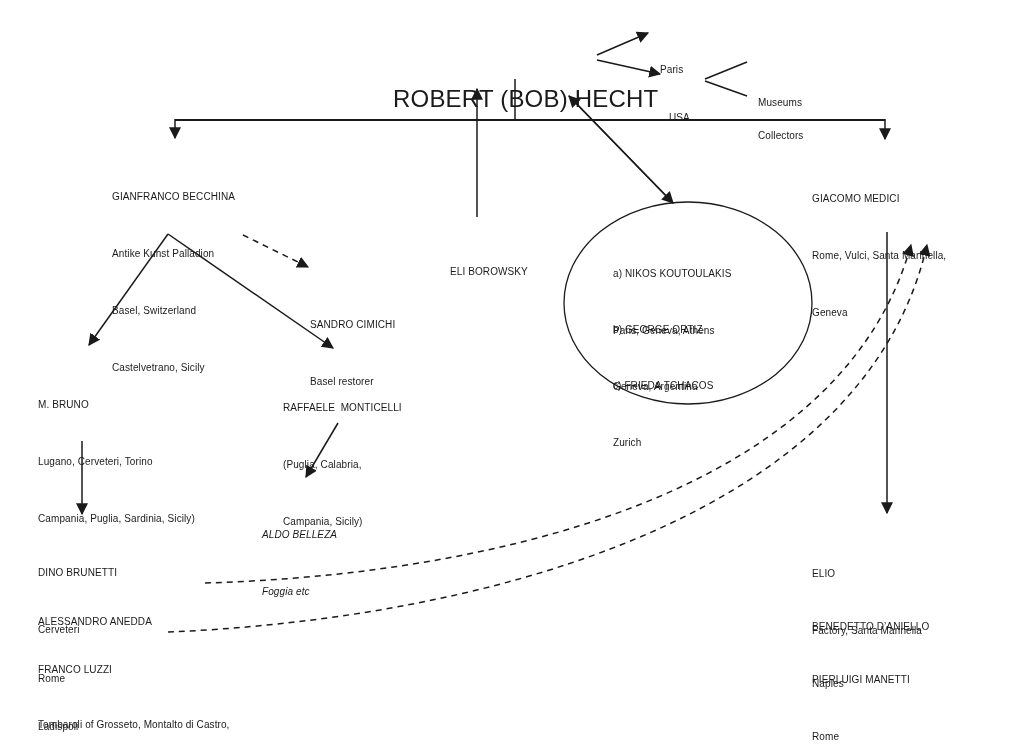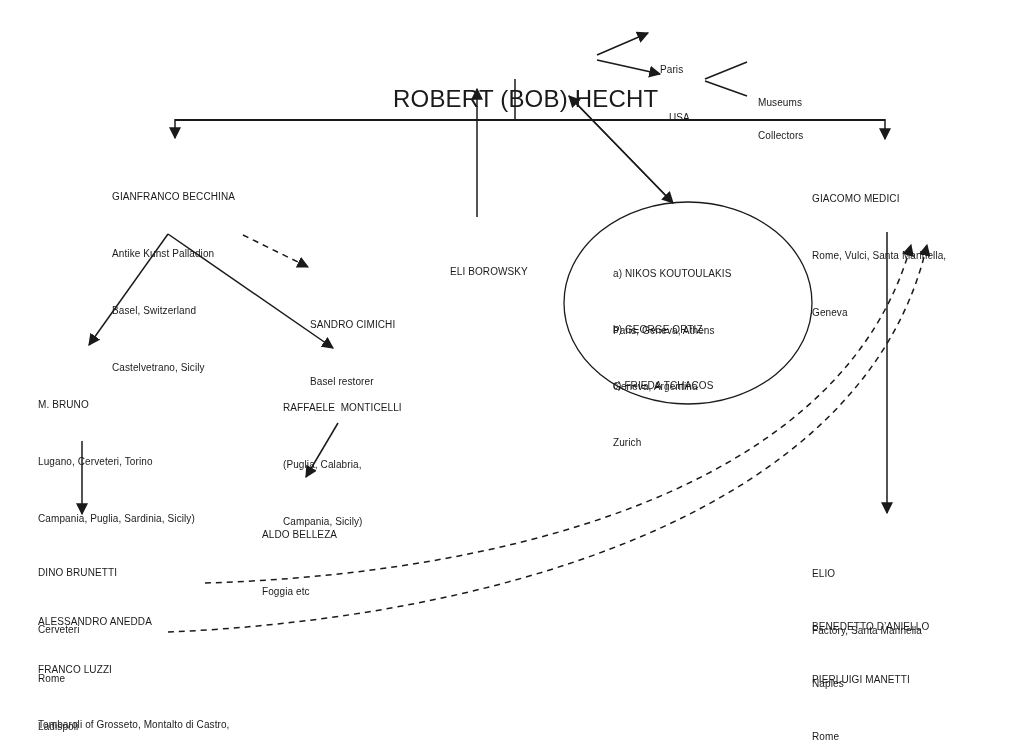--- a/index.html
+++ b/index.html
@@ -106,21 +106,21 @@
     <div>Lugano, Cerveteri, Torino</div>
     <div>Campania, Puglia, Sardinia, Sicily)</div>
   </div>
 
   <div class="node" style="left:283px; top:360px;">
     <div>RAFFAELE  MONTICELLI</div>
     <div>(Puglia, Calabria,</div>
     <div>Campania, Sicily)</div>
   </div>
 
-  <div class="node" style="left:262px; top:487px;">
+  <div class="node" style="left:262px; top:487px;font-style:italic;">
     <div>ALDO BELLEZA</div>
     <div>Foggia etc</div>
   </div>
 
   <div class="node" style="left:38px; top:525px;">
     <div>DINO BRUNETTI</div>
     <div>Cerveteri</div>
   </div>
 
   <div class="node" style="left:38px; top:574px;">

